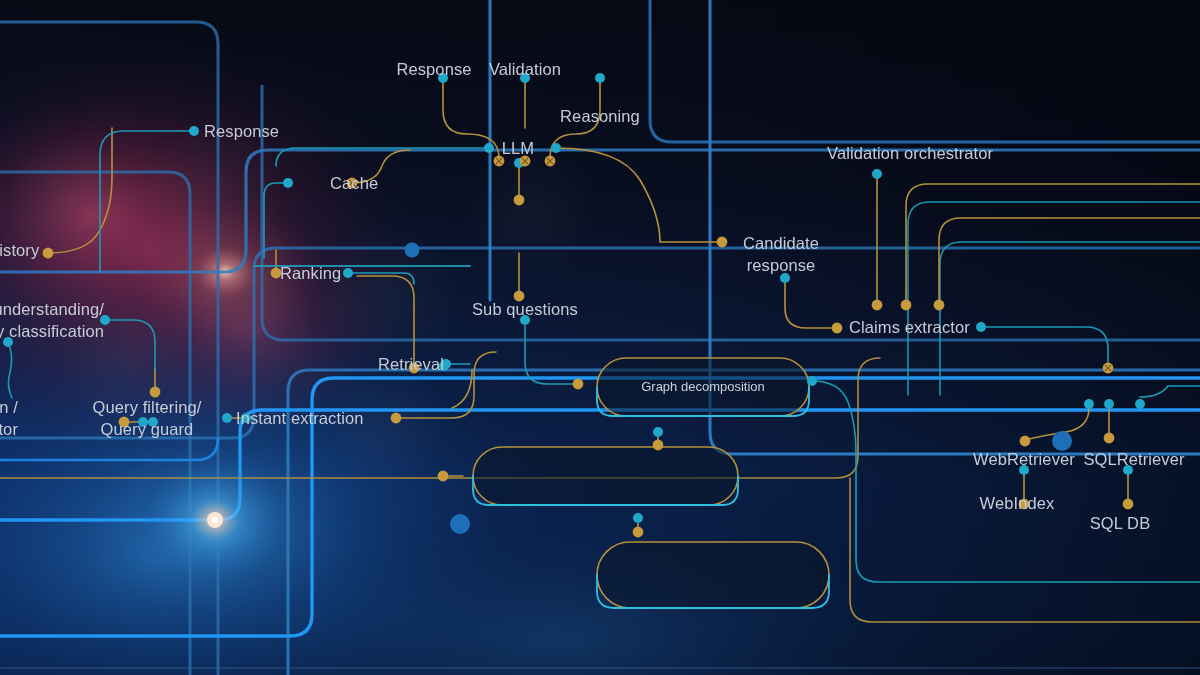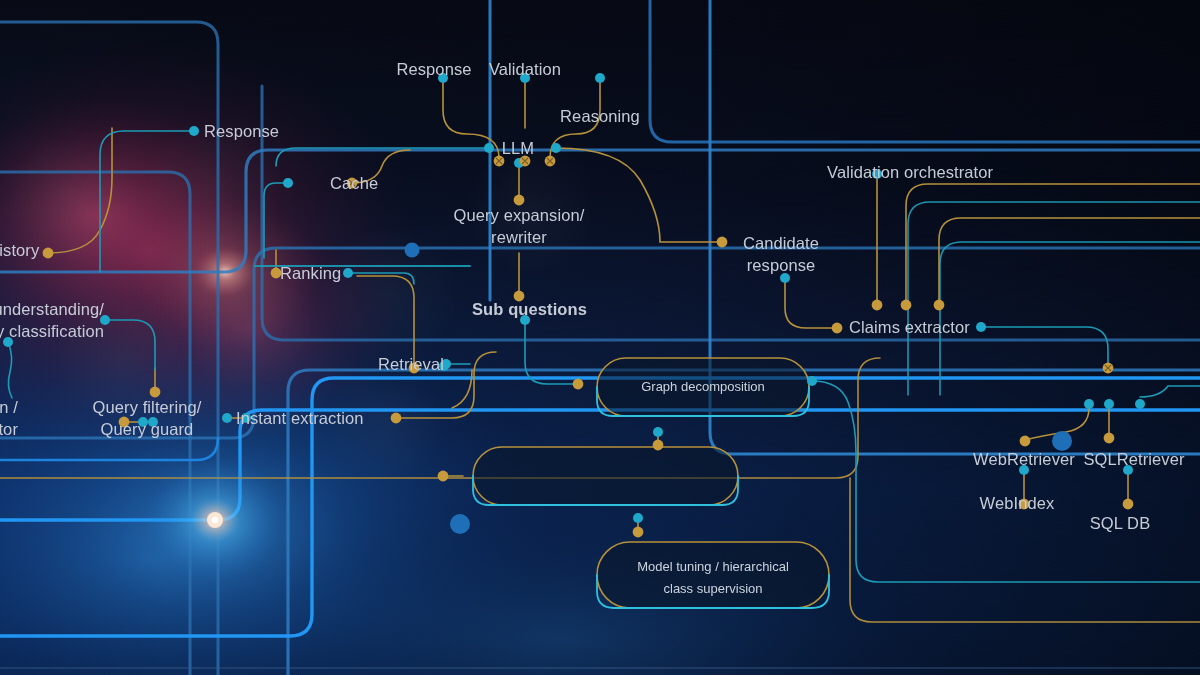--- a/index.html
+++ b/index.html
@@ -363,38 +363,36 @@
   <div class="lbl c" style="left:378px;top:58px;width:112px;">Response</div>
 
   <div class="lbl c" style="left:462px;top:58px;width:126px;">Validation</div>
 
   <div class="lbl c" style="left:544px;top:58px;width:112px;margin-top:47px;">Reasoning</div>
 
   <div class="lbl c" style="left:482px;top:137px;width:72px;">LLM</div>
 
   <div class="lbl" style="left:204px;top:120px;">Response</div>
 
-  <div class="lbl" style="left:827px;top:142px;margin-top:19px;">Validation orchestrator</div>
+  <div class="lbl" style="left:827px;top:142px;">Validation orchestrator</div>
 
   <div class="lbl" style="left:298px;top:172px;margin-left:32px;">Cache</div>
 
-  <div class="lbl c" style="left:440px;top:204px;width:158px;">Query expansion/
-rewriter</div>
 
   <div class="lbl c" style="left:722px;top:232px;width:118px;">Candidate
 response</div>
 
   <div class="lbl" style="left:-10px;top:239px;">history</div>
 
   <div class="lbl" style="left:280px;top:262px;">Ranking</div>
 
   <div class="lbl r" style="left:-116px;top:298px;width:220px;">understanding/
 y classification</div>
 
-  <div class="lbl" style="left:472px;top:298px;font-weight:bold;">Sub questions</div>
+  <div class="lbl" style="left:472px;top:298px;">Sub questions</div>
 
   <div class="lbl" style="left:849px;top:316px;">Claims extractor</div>
 
 
   <div class="lbl" style="left:378px;top:353px;">Retrieval</div>
 
   <div class="lbl r" style="left:-118px;top:396px;width:136px;">n /
 otator</div>
 
   <div class="lbl c" style="left:82px;top:396px;width:130px;">Query filtering/
@@ -406,16 +404,14 @@
 
   <div class="lbl c" style="left:1070px;top:448px;width:128px;">SQLRetriever</div>
 
   <div class="lbl c" style="left:958px;top:492px;width:118px;">WebIndex</div>
 
   <div class="lbl c" style="left:1070px;top:512px;width:100px;">SQL DB</div>
 
   <div class="boxtext" style="left:597px;top:376px;width:212px;">Graph decomposition</div>
 
 
-  <div class="boxtext" style="left:597px;top:556px;width:232px;">Model tuning / hierarchical
-class supervision</div>
 
 </div>
 
 </body></html>

